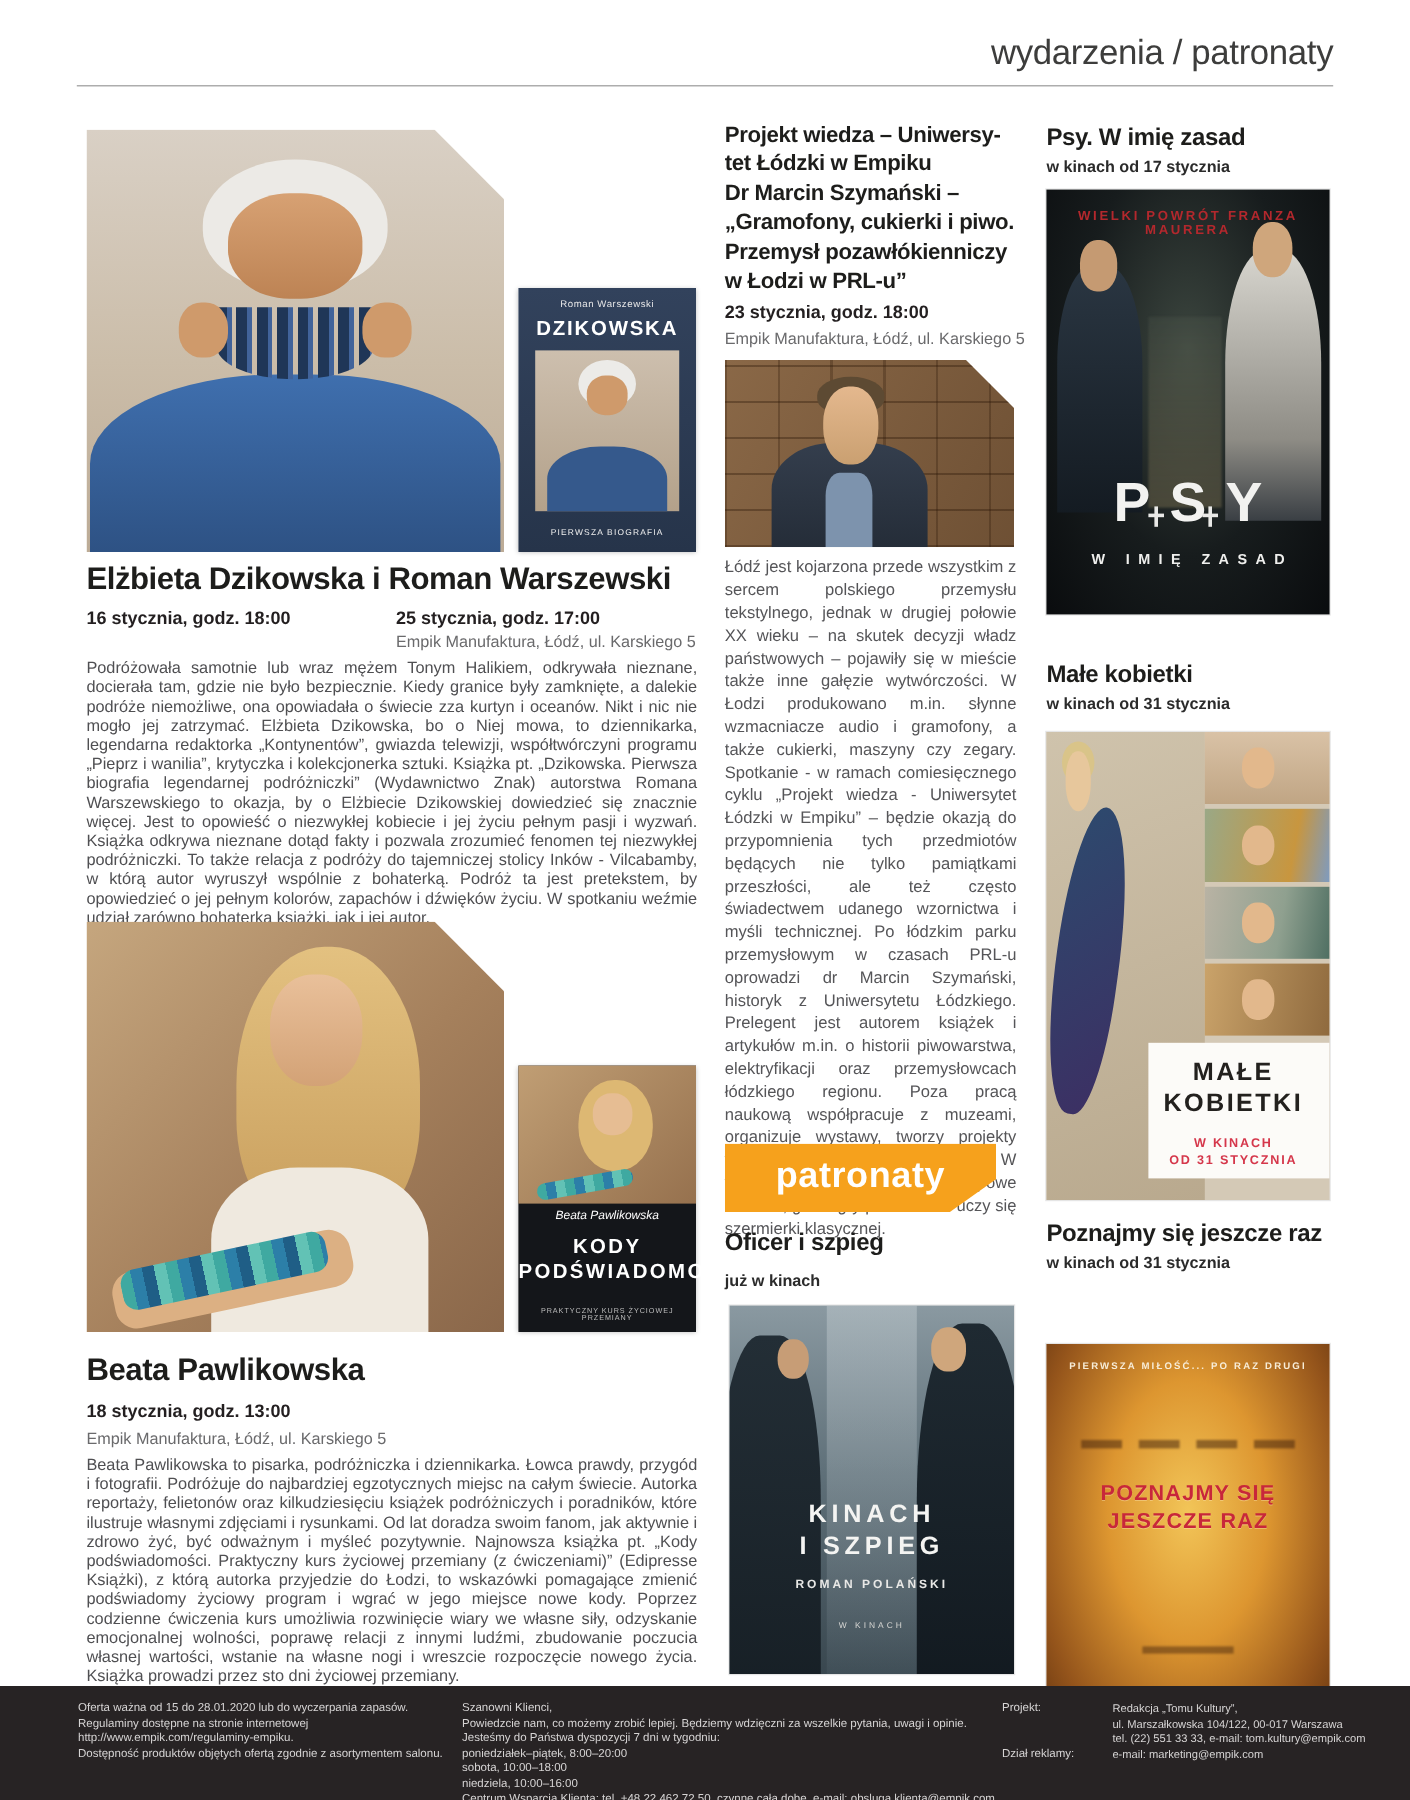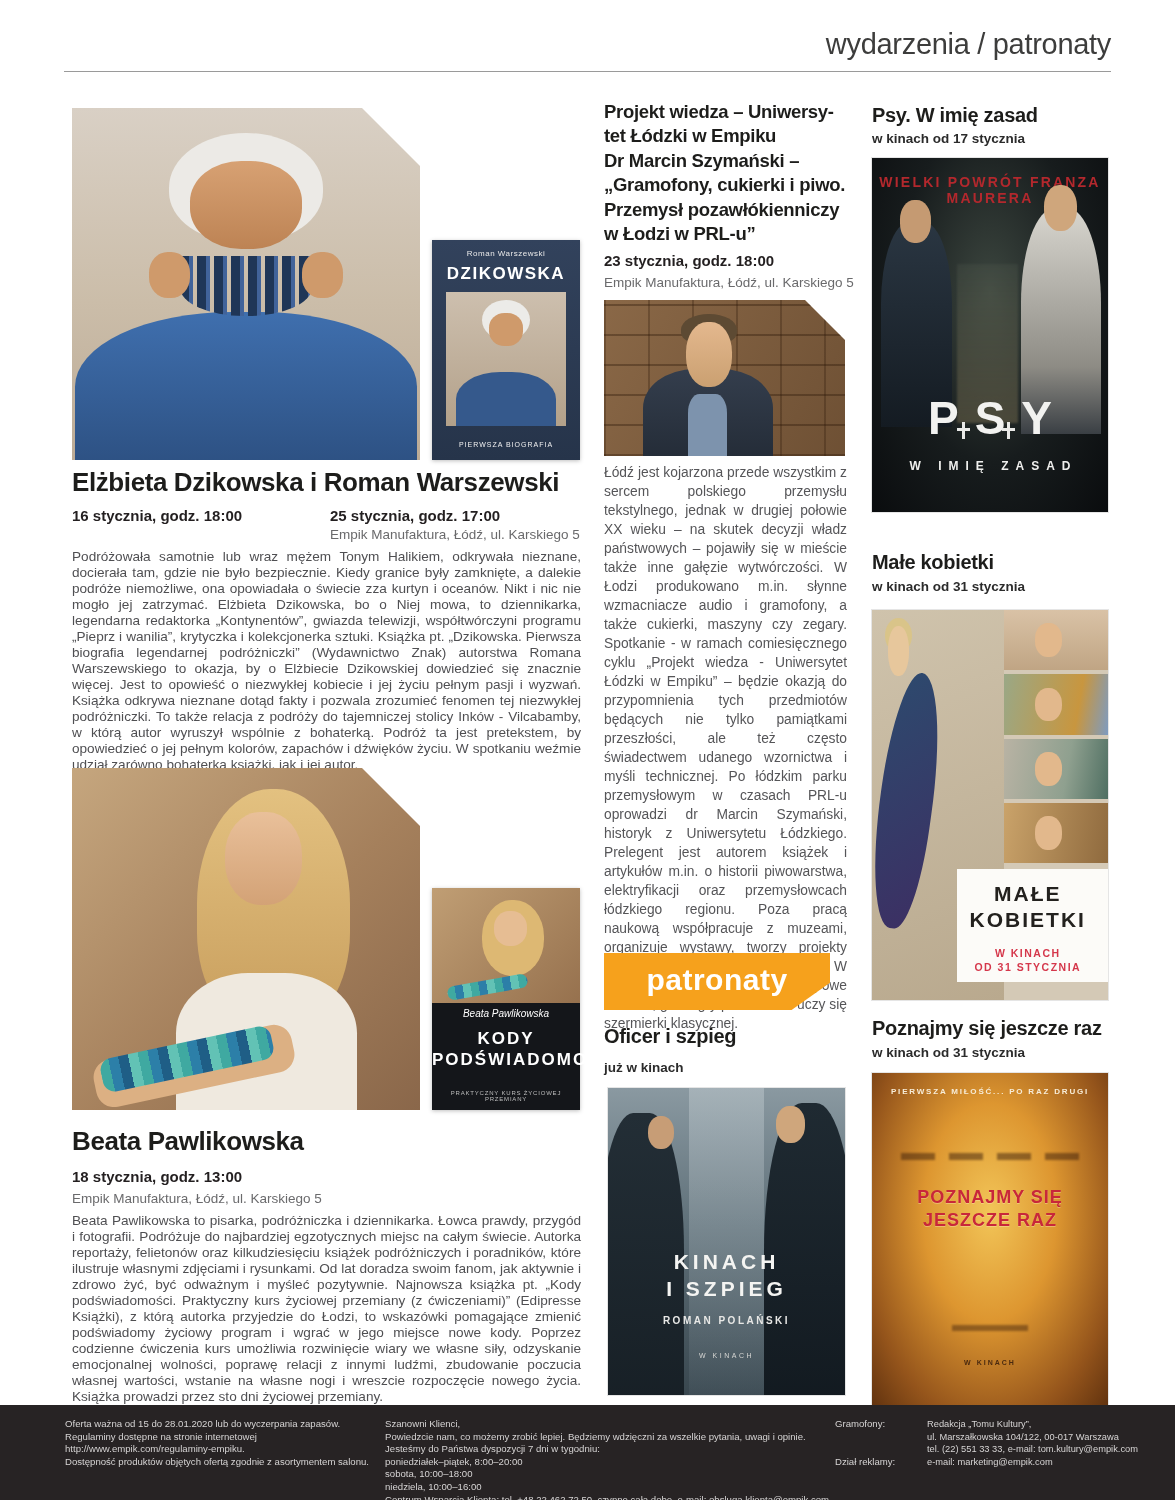--- a/index.html
+++ b/index.html
@@ -69,21 +69,21 @@
   .cbp-ph-beads{position:absolute;bottom:8%;left:10%;width:55%;height:12%;border-radius:10px;transform:rotate(-10deg);
             background:repeating-linear-gradient(90deg,#3fa9a1 0 8px,#2c7fa8 8px 16px,#62c2b5 16px 24px);}
   .cbp-author{position:absolute;top:54%;width:100%;text-align:center;font-size:10px;font-style:italic;color:#fff;}
   .cbp-title{position:absolute;top:63%;width:100%;text-align:center;font-size:17px;font-weight:bold;color:#fff;letter-spacing:2px;line-height:1.25;white-space:pre-line;}
   .cbp-sub{position:absolute;bottom:8px;width:100%;text-align:center;font-size:6px;color:#bdbdbd;letter-spacing:.8px;}
 
   
   .poster{overflow:hidden;box-shadow:0 0 0 1px rgba(0,0,0,.10);}
 
   .poster-psy{background:radial-gradient(ellipse at 50% 38%,#3c463f 0%,#171c1d 55%,#0a0c0e 100%);}
-  .psy-top{position:absolute;top:16px;width:100%;text-align:center;font-size:14px;font-weight:bold;color:#b3282d;letter-spacing:2.2px;}
+  .psy-top{position:absolute;top:16px;width:100%;text-align:center;font-size:11px;font-weight:bold;color:#b3282d;letter-spacing:2.2px;}
   .psy-fig-l{position:absolute;top:18%;left:4%;width:30%;height:58%;background:linear-gradient(#2a3642,#141b22);border-radius:40% 40% 0 0;}
   .psy-head-l{position:absolute;top:12%;left:12%;width:13%;height:12%;background:#c59a72;border-radius:46%;}
   .psy-fig-r{position:absolute;top:14%;right:3%;width:34%;height:64%;background:linear-gradient(#d8d6cf,#8e8c85 70%,#3a3f44);border-radius:42% 42% 0 0;}
   .psy-head-r{position:absolute;top:7.5%;right:13%;width:14%;height:13%;background:#cfa67c;border-radius:46%;}
   .psy-street{position:absolute;top:30%;left:36%;width:26%;height:45%;background:linear-gradient(#57605440,#8a7d5a66);filter:blur(1px);}
   .psy-title{position:absolute;bottom:19%;width:100%;text-align:center;font-size:46px;font-weight:bold;color:#f2f2f0;letter-spacing:16px;text-indent:16px;}
   .psy-cross{position:absolute;width:3px;height:17px;background:#e9e9e7;}
   .psy-cross::after{content:"";position:absolute;left:-5px;top:6px;width:13px;height:3px;background:#e9e9e7;}
   .psy-sub{position:absolute;bottom:11%;width:100%;text-align:center;font-size:12px;font-weight:bold;color:#efefed;letter-spacing:7px;text-indent:7px;}
 
@@ -279,21 +279,21 @@
     <div class="mk-white"></div>
     <div class="mk-title">MAŁE
 KOBIETKI</div>
     <div class="mk-note">W KINACH
 OD 31 STYCZNIA</div>
   </div>
 
   <div class="abs h3" style="left:872px;top:1017px;">Poznajmy się jeszcze raz</div>
   <div class="abs kicker" style="left:872px;top:1045px;">w kinach od 31 stycznia</div>
 
-  <div class="abs poster poster-pz" style="left:872px;top:1073px;width:236px;height:332px;">
+  <div class="abs poster poster-pz" style="left:872px;top:1120px;width:236px;height:332px;">
     <div class="pz-tag">PIERWSZA MIŁOŚĆ... PO RAZ DRUGI</div>
     <div class="pz-cast">
         <i></i>
         <i></i>
         <i></i>
         <i></i>
       </div>
     <div class="pz-title">POZNAJMY SIĘ
 JESZCZE RAZ</div>
     <div class="pz-credit"></div>
@@ -306,21 +306,21 @@
 http://www.empik.com/regulaminy-empiku.
 Dostępność produktów objętych ofertą zgodnie z asortymentem salonu.</div>
     <div class="ft ft-service">Szanowni Klienci,
 Powiedzcie nam, co możemy zrobić lepiej. Będziemy wdzięczni za wszelkie pytania, uwagi i opinie.
 Jesteśmy do Państwa dyspozycji 7 dni w tygodniu:
 poniedziałek–piątek, 8:00–20:00
 sobota, 10:00–18:00
 niedziela, 10:00–16:00
 Centrum Wsparcia Klienta: tel. +48 22 462 72 50, czynne całą dobę, e-mail: obsluga.klienta@empik.com</div>
     <div class="ft-red abs" style="position:absolute;">
-      <div class="lbl">Gramofony:</div>
+      <div class="lbl">Projekt:</div>
       <div class="val">Redakcja „Tomu Kultury”,
 ul. Marszałkowska 104/122, 00-017 Warszawa
 tel. (22) 551 33 33, e-mail: tom.kultury@empik.com</div>
       <div class="lbl">Dział reklamy:</div>
       <div class="val">e-mail: marketing@empik.com</div>
     </div>
   </div>
 
 </div>
 

